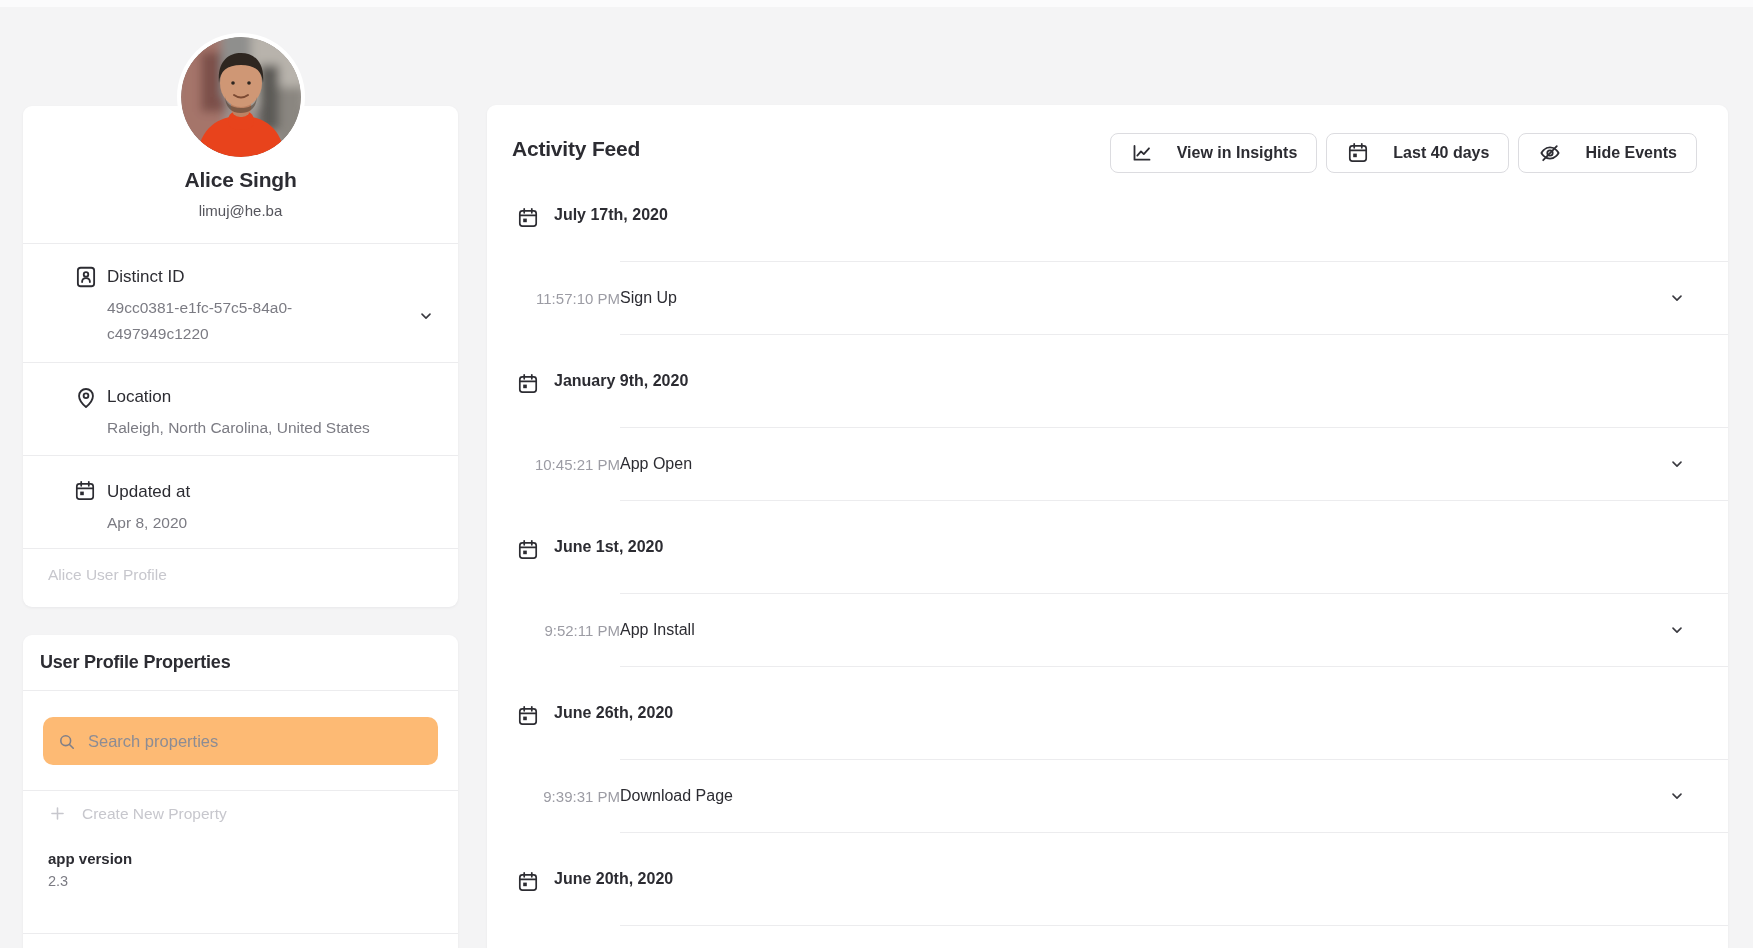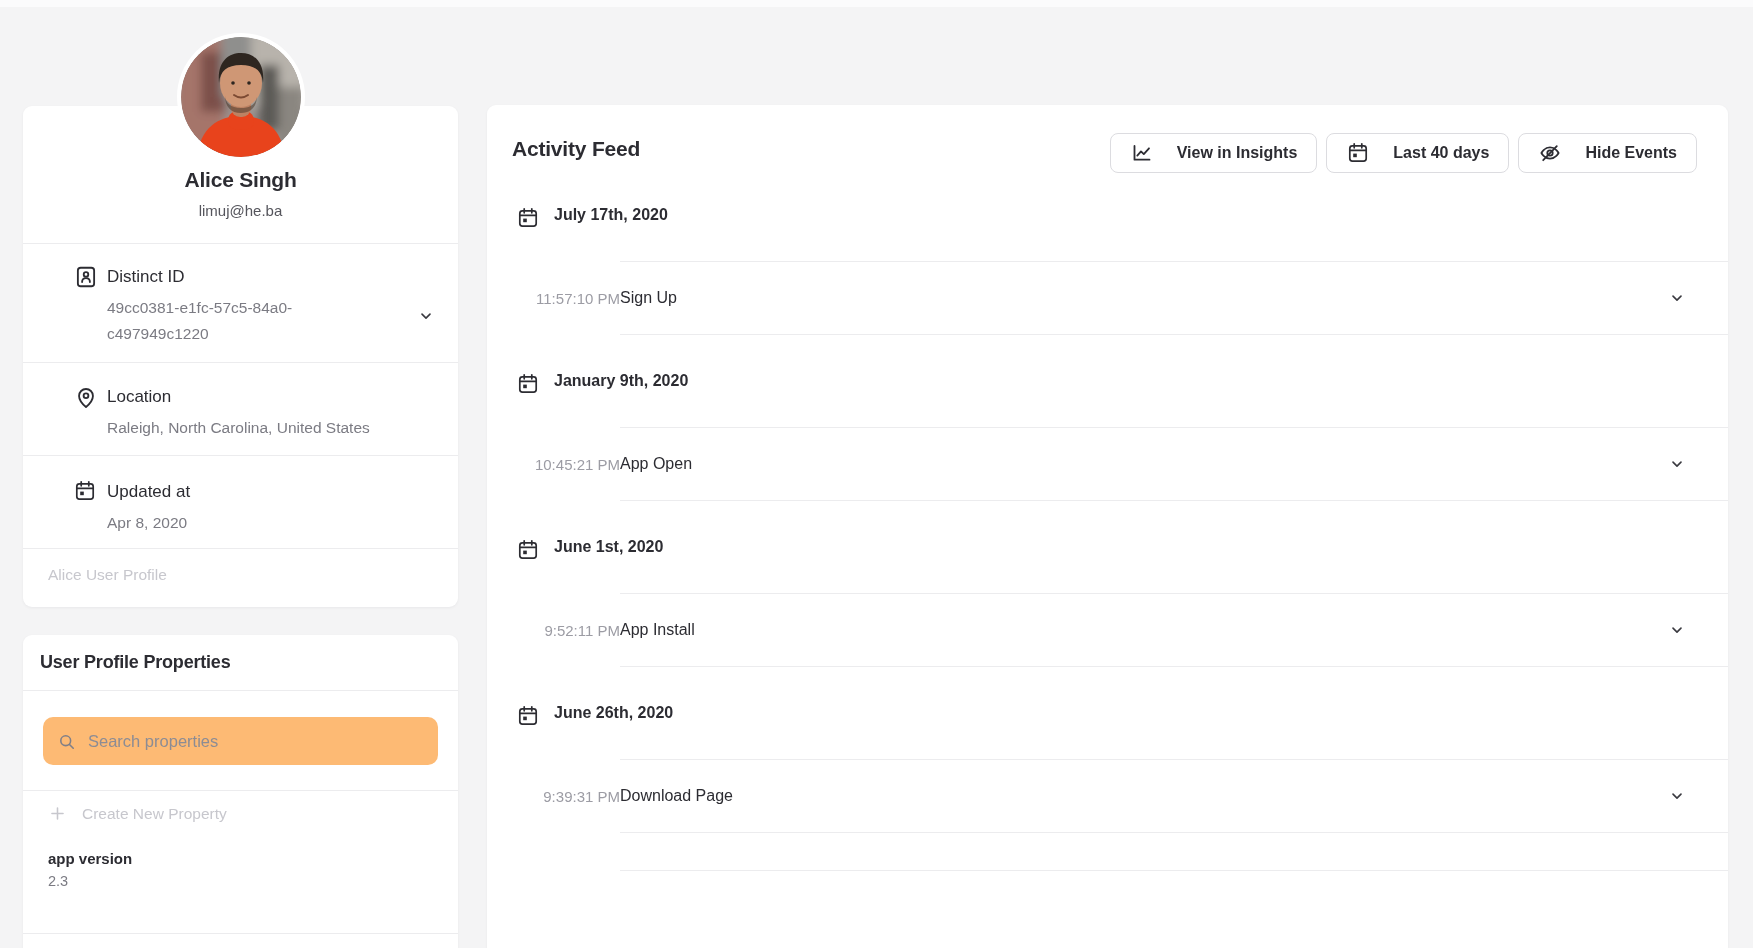--- a/index.html
+++ b/index.html
@@ -313,16 +313,26 @@
           <span class="event-name">Download Page</span>
           <span class="event-chevron">
             <svg width="16" height="16" viewBox="0 0 24 24" fill="none" stroke="currentColor" stroke-width="2.4" stroke-linecap="round" stroke-linejoin="round">
               <path d="M6 9.2l6 6 6-6"></path>
             </svg>
           </span>
         </div>
         <div class="feed-divider"></div>
       </div>
       <div class="feed-group">
+        <div class="group-header">
+          <svg width="24" height="24" viewBox="0 0 24 24" fill="none" stroke="currentColor" stroke-width="1.7" stroke-linecap="round" stroke-linejoin="round">
+            <rect x="3.8" y="4.8" width="16.4" height="15.4" rx="2.6"></rect>
+            <line x1="8.2" y1="2.8" x2="8.2" y2="6.8"></line>
+            <line x1="15.8" y1="2.8" x2="15.8" y2="6.8"></line>
+            <line x1="4" y1="9.3" x2="20" y2="9.3"></line>
+            <rect x="7.2" y="12.6" width="3.6" height="3.6" fill="currentColor" stroke="none"></rect>
+          </svg>
+          <span class="group-date">June 20th, 2020</span>
+        </div>
         <div class="feed-divider"></div>
       </div>
     </div>
 </section>
 
 </body></html>

